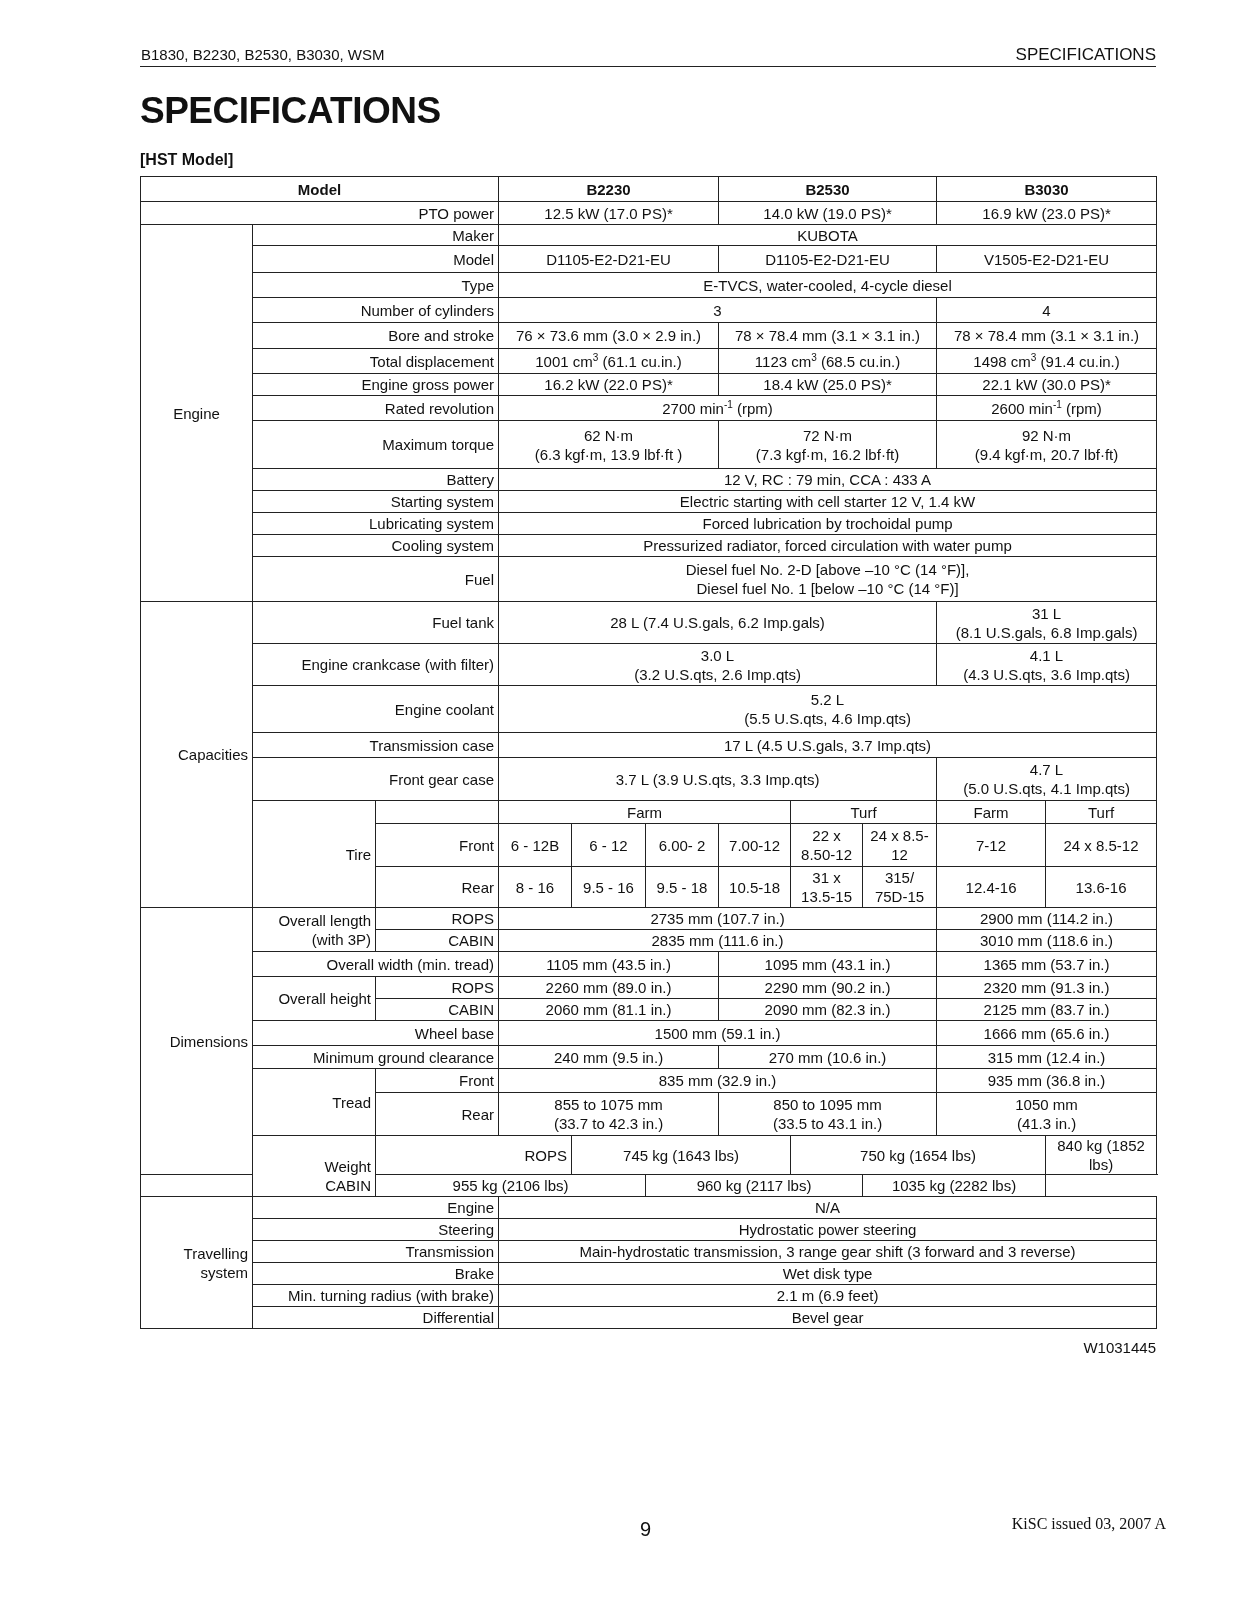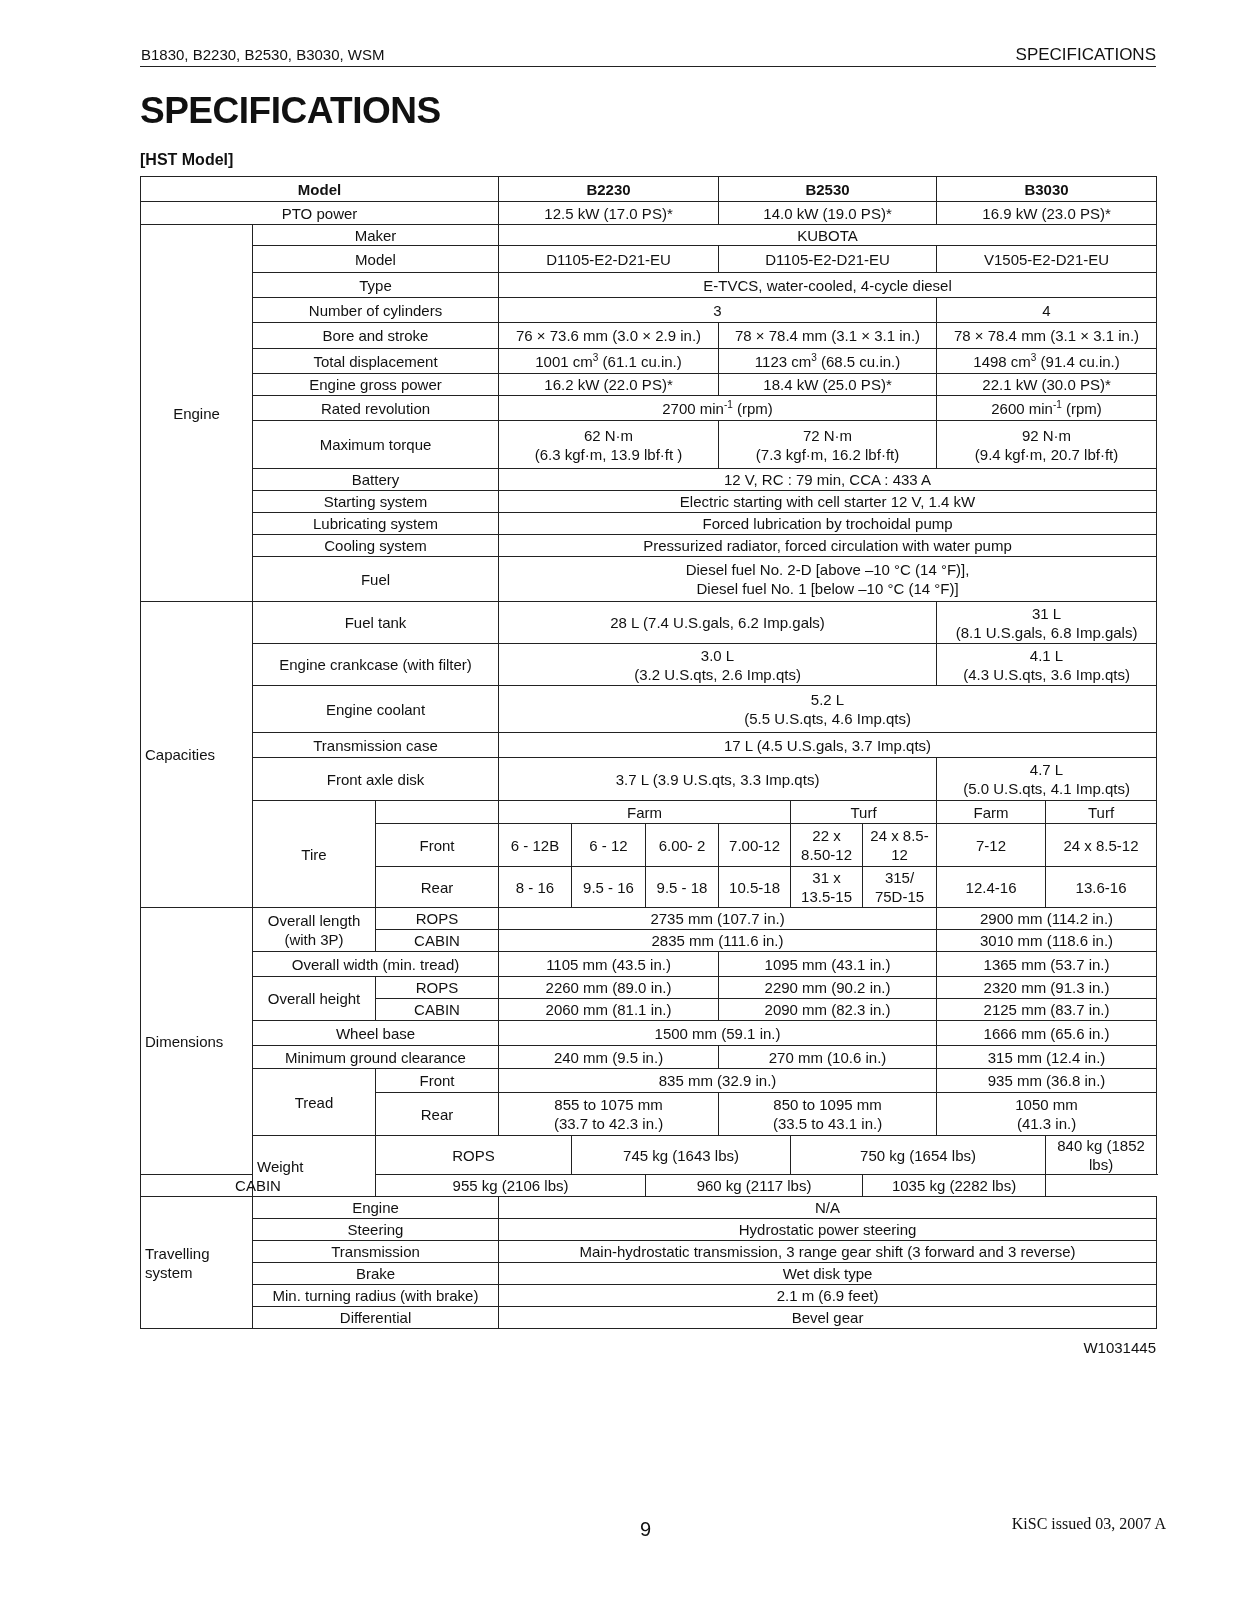--- a/index.html
+++ b/index.html
@@ -4,23 +4,23 @@
 <style>
   html, body { margin: 0; padding: 0; background: #ffffff; }
   body { width: 1236px; height: 1600px; position: relative; font-family: "Liberation Sans", sans-serif; color: #111; overflow: hidden; }
   .hdr-left { position: absolute; left: 141px; top: 46px; font-size: 15px; }
   .hdr-right { position: absolute; right: 80px; top: 45px; font-size: 17px; }
   .hdr-rule { position: absolute; left: 140px; top: 66px; width: 1016px; height: 0; border-top: 1.5px solid #222; }
   .title { position: absolute; left: 140px; top: 90px; font-size: 37px; font-weight: bold; letter-spacing: -0.5px; }
   .subtitle { position: absolute; left: 140px; top: 151px; font-size: 16px; font-weight: bold; }
   table.spec { position: absolute; left: 140px; top: 176px; border-collapse: collapse; table-layout: fixed; width: 1016px; font-size: 15px; }
   table.spec td { border: 1.3px solid #222; padding: 0 4px; line-height: 19px; text-align: center; vertical-align: middle; overflow: hidden; }
-  table.spec td.l { text-align: center; }
+  table.spec td.l { text-align: right; }
   table.spec td.grp { text-align: center; }
-  table.spec td.grpl { text-align: left; margin-left: 16px; }
+  table.spec td.grpl { text-align: right; margin-left: 16px; }
   table.spec td.hd { font-weight: bold; }
   .note { position: absolute; left: 140px; top: 1299px; font-size: 15px; line-height: 20px; }
   .note .ind { padding-left: 57px; }
   .code { position: absolute; right: 80px; top: 1339px; font-size: 15px; }
   .pageno { position: absolute; left: 640px; top: 1518px; font-size: 20px; }
   .issued { position: absolute; right: 70px; top: 1515px; font-size: 16px; font-family: Liberation Serif, serif; }
   sup { font-size: 10px; line-height: 0; }
 </style>
 </head>
 <body>
@@ -167,21 +167,21 @@
     <td colspan="8">
           <div>5.2 L</div>
           <div>(5.5 U.S.qts, 4.6 Imp.qts)</div>
         </td>
   </tr>
   <tr style="height:25px">
     <td colspan="2" class="l">Transmission case</td>
     <td colspan="8">17 L (4.5 U.S.gals, 3.7 Imp.qts)</td>
   </tr>
   <tr style="height:43px">
-    <td colspan="2" class="l">Front axle disk</td>
+    <td colspan="2" class="l">Front gear case</td>
     <td colspan="6">3.7 L (3.9 U.S.qts, 3.3 Imp.qts)</td>
     <td colspan="2">
           <div>4.7 L</div>
           <div>(5.0 U.S.qts, 4.1 Imp.qts)</div>
         </td>
   </tr>
   <tr style="height:23px">
     <td rowspan="3" class="l">Tire</td>
     <td></td>
     <td colspan="4">Farm</td>

